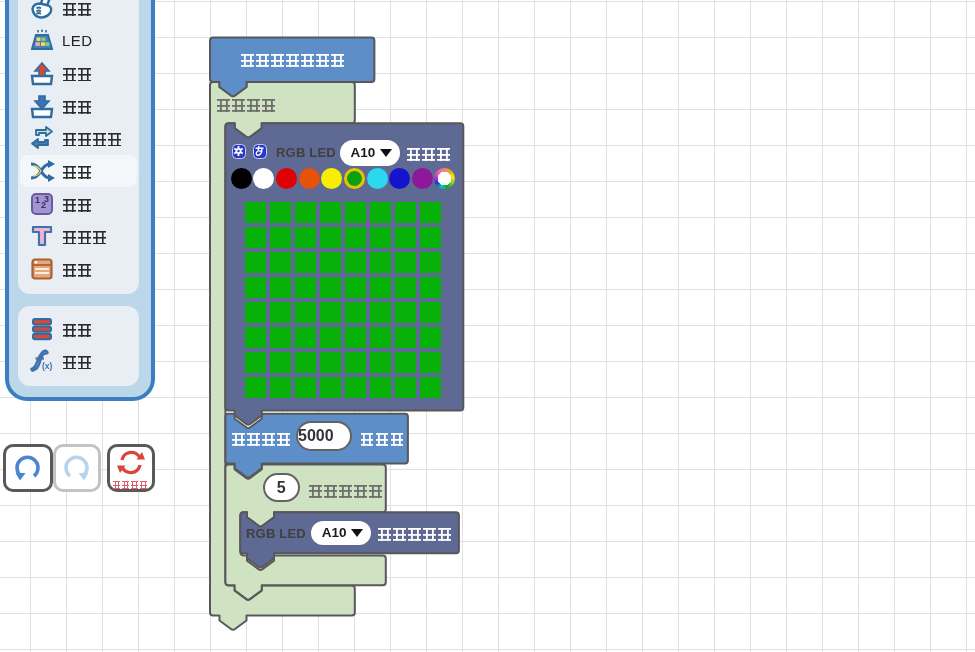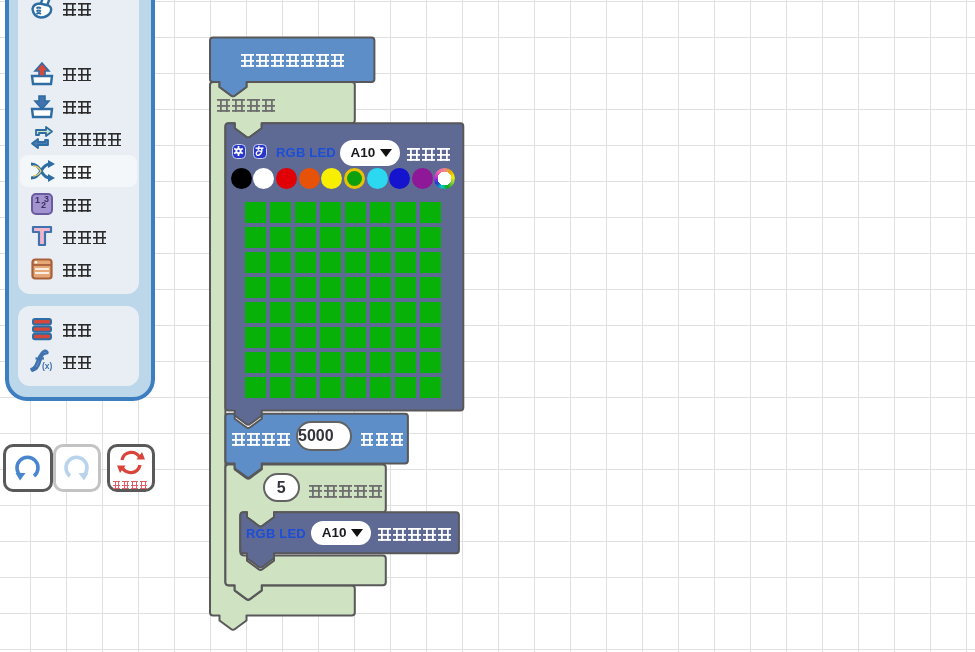--- a/index.html
+++ b/index.html
@@ -32,21 +32,21 @@
  linear-gradient(#2b2b2b,#2b2b2b) 8.3px 0/1.6px 100% no-repeat;}
 .ks{display:inline-block;width:7.4px;height:8px;margin:0 0.8px;vertical-align:middle;background:
  linear-gradient(#e0606a,#e0606a) 0 0/100% 1.2px no-repeat,
  linear-gradient(#e0606a,#e0606a) 0 3.4px/100% 1.2px no-repeat,
  linear-gradient(#e0606a,#e0606a) 0 100%/100% 1.2px no-repeat,
  linear-gradient(#e0606a,#e0606a) 1.5px 0/1.2px 100% no-repeat,
  linear-gradient(#e0606a,#e0606a) 5px 0/1.2px 100% no-repeat;}
 .row{position:absolute;left:0;width:100%;height:32px;display:flex;align-items:center;}
 .row svg{margin-left:24px;}
 .row .lbl{margin-left:7px;font-size:15px;color:#222;letter-spacing:0.5px;}
-.wtxt{color:#1d4ed8;font-weight:bold;font-size:13px;letter-spacing:0.2px;}
+.wtxt{color:#404040;font-weight:bold;font-size:13px;letter-spacing:0.2px;}
 </style>
 </head>
 <body>
 
 <div id="canvas"></div>
 
 <svg class="abs" width="975" height="652" style="left:0;top:0">
 <g stroke="#58585a" stroke-width="2" stroke-linejoin="round">
 
 <path fill="#cfe3c2" d="M213,82 H219.5 L219.5,87 L231,95.5 Q233,97 235,95.5 L246.5,87 L246.5,82
@@ -199,20 +199,36 @@
         </g>
         <g stroke="#2d6da3" stroke-width="1.7" fill="none">
           <path d="M7.5,13.5 q2.2,-2 4.4,0"></path>
           <path d="M7.5,16.5 q2.2,-2 4.4,0"></path>
           <path d="M7.5,19 q2.2,-2 4.4,0"></path>
         </g>
       </svg>
   <span class="lbl"><span class="k kd"></span><span class="k kd"></span></span>
  </div>
 
+ <div class="row" style="top:54.6px;">
+  <svg width="26" height="26" viewBox="0 0 26 26">
+        <path d="M7,7 L19,7 L23,21 L3,21 Z" fill="#4a7db3" stroke="#2d6da3" stroke-width="2"></path>
+        <rect x="7.5" y="9.5" width="4" height="3.4" fill="#f2e24a"></rect>
+        <rect x="12.5" y="9.5" width="4" height="3.4" fill="#7fd37f"></rect>
+        <rect x="6.5" y="14.3" width="4.4" height="3.6" fill="#f2a9c4"></rect>
+        <rect x="12" y="14.3" width="4.4" height="3.6" fill="#f2e24a"></rect>
+        <rect x="17" y="14.3" width="3.4" height="3.6" fill="#7fd37f"></rect>
+        <g stroke="#2d6da3" stroke-width="1.6">
+          <line x1="9" y1="2" x2="9" y2="4.5"></line>
+          <line x1="13" y1="1.5" x2="13" y2="4"></line>
+          <line x1="17" y1="2" x2="17" y2="4.5"></line>
+        </g>
+      </svg>
+  <span class="lbl">LED</span>
+ </div>
 
  <div class="row" style="top:87.2px;">
   <svg width="26" height="26" viewBox="0 0 26 26">
         <path d="M3,16 L23,16 L22,24 L4,24 Z" fill="#fff" stroke="#2d6da3" stroke-width="2.4"></path>
         <path d="M13,3 L20,11 L16,11 L16,16 L10,16 L10,11 L6,11 Z" fill="#d4493c" stroke="#2d6da3" stroke-width="1.6"></path>
       </svg>
   <span class="lbl"><span class="k kd"></span><span class="k kd"></span></span>
  </div>
 
  <div class="row" style="top:119.8px;">

